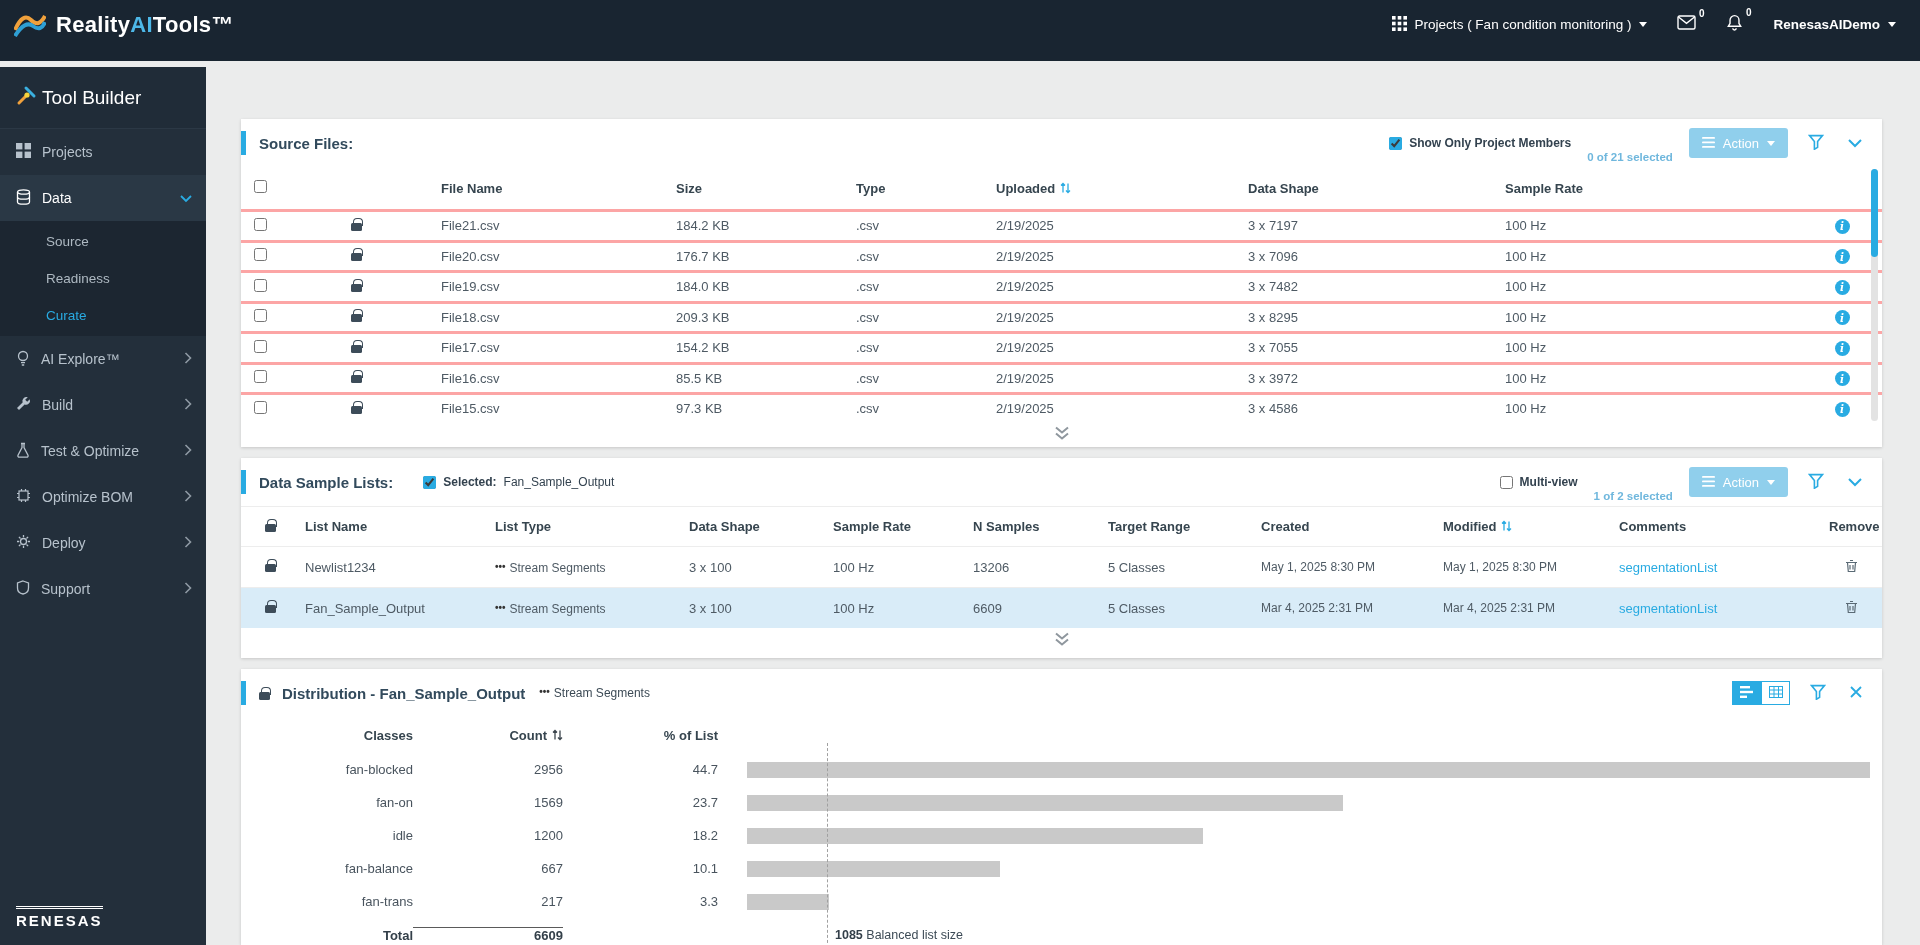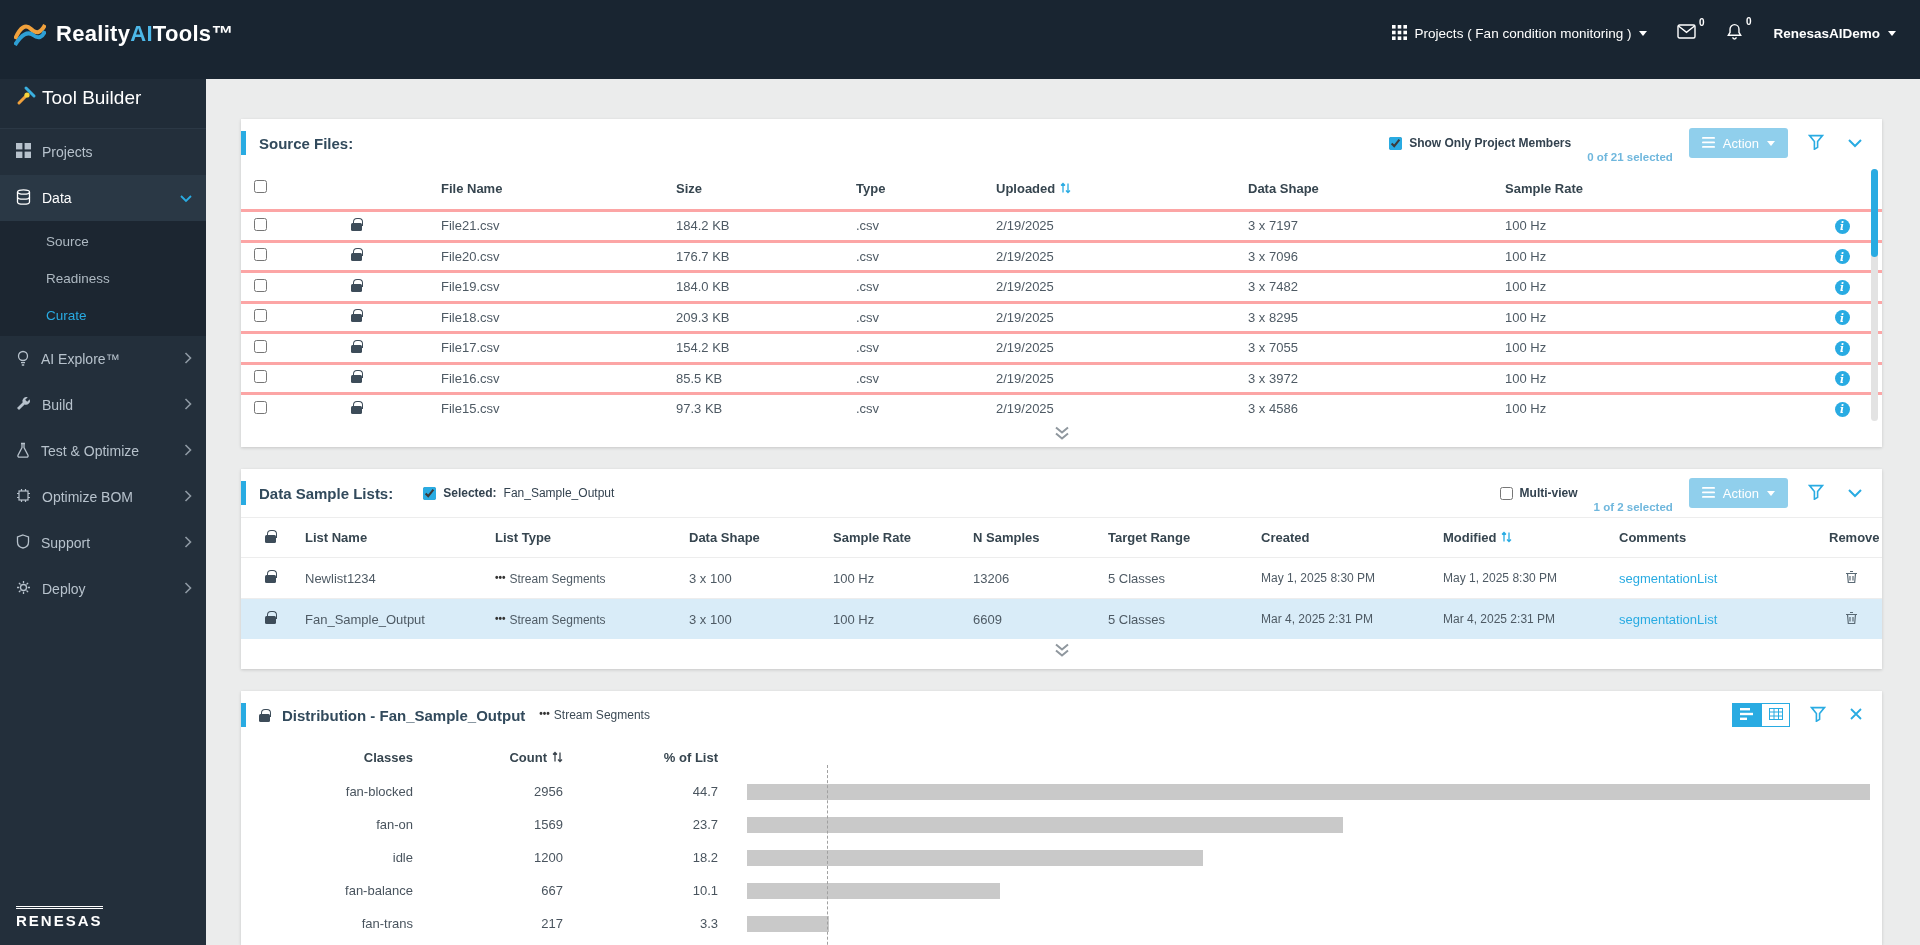--- a/index.html
+++ b/index.html
@@ -1,20 +1,20 @@
 <!DOCTYPE html>
 <html><head>
 <meta charset="utf-8">
 <style>
   * { box-sizing: border-box; }
   html,body { margin:0; padding:0; width:1920px; height:945px; overflow:hidden;
     font-family:"Liberation Sans","DejaVu Sans",sans-serif; background:#ebecec; }
 
   
-  .topbar { position:fixed; top:0; left:0; width:1920px; height:79px; background:#192531;
+  .topbar { position:fixed; top:0; left:0; width:1920px; height:61px; background:#192531;
     display:flex; align-items:center; justify-content:space-between; padding:0 24px 12px 14px; z-index:20; }
   .brand { display:flex; align-items:center; gap:10px; cursor:pointer; }
   .brand-text { font-size:22px; font-weight:bold; color:#fff; letter-spacing:.3px; }
   .brand-text .ai { color:#4db8e8; }
   .topbar-right { display:flex; align-items:center; gap:30px; color:#fff; }
   .tb-item { display:flex; align-items:center; gap:8px; font-size:13.5px; cursor:pointer; }
   .caret { width:0; height:0; border-left:4px solid transparent; border-right:4px solid transparent; border-top:5px solid #fff; display:inline-block; }
   .badge-wrap { position:relative; display:inline-flex; cursor:pointer; }
   .badge { position:absolute; top:-7px; right:-8px; font-size:10px; font-weight:bold; color:#fff; }
 
@@ -27,21 +27,21 @@
   .nav-item .nav-label { flex:1; }
   .nav-item.active { background:#2a3845; color:#fff; }
   .submenu { background:#1c2631; padding:2px 0; }
   .sub-item { height:37px; display:flex; align-items:center; padding-left:46px; font-size:13.5px; color:#aeb9c2; cursor:pointer; }
   .sub-item.active { color:#29abe2; }
   .sidebar-footer { position:absolute; bottom:16px; left:16px; color:#fff; font-weight:bold;
     font-size:15px; letter-spacing:2px; border-top:3px double #fff; padding-top:3px; }
 
   
   .main { position:absolute; left:206px; top:67px; right:0; bottom:0; overflow:hidden;
-    padding:52px 38px 0 35px; display:flex; flex-direction:column; gap:22px; }
+    padding:52px 38px 0 35px; display:flex; flex-direction:column; gap:11px; }
   .panel { background:#fff; box-shadow:0 1px 3px rgba(0,0,0,.16); position:relative; }
   .panel1 { height:328px; flex:none; }
   .panel2 { height:200px; flex:none; }
   .panel3 { flex:1; overflow:hidden; }
 
   .phead { height:48px; display:flex; align-items:center; padding:0 16px 0 18px; position:relative; }
   .phead::before { content:""; position:absolute; left:0; top:12px; bottom:12px; width:5px; background:#29abe2; }
   .ptitle { font-size:15px; font-weight:bold; color:#324a5c; white-space:nowrap; }
   .phead-right { margin-left:auto; display:flex; align-items:center; gap:16px;padding-left:26px; }
   .sel-status { font-size:11.5px; color:#6fb7dd; font-weight:bold; white-space:nowrap;margin-top:28px; }
@@ -258,38 +258,38 @@
         </svg>
     </span>
     <span class="nav-label">Optimize BOM</span>
     <span><svg width="8" height="12" viewBox="0 0 8 12" fill="none" stroke="#8f9aa4" stroke-width="1.6">
           <path d="M1.5 1l5 5-5 5"></path>
         </svg></span>
   </div>
 
   <div class="nav-item">
     <span>
-      <svg width="14" height="15" viewBox="0 0 14 15" fill="none" stroke="#b7c2cc" stroke-width="1.3">
-          <path d="M7 1l5.5 2v5c0 3.5-2.5 5.5-5.5 6-3-.5-5.5-2.5-5.5-6V3z"></path>
-        </svg>
-    </span>
-    <span class="nav-label">Support</span>
+      <svg width="15" height="15" viewBox="0 0 15 15" fill="none" stroke="#b7c2cc" stroke-width="1.3">
+          <circle cx="7.5" cy="7.5" r="3"></circle>
+          <path d="M7.5 1v2.2M7.5 11.8V14M1 7.5h2.2M11.8 7.5H14M2.9 2.9l1.6 1.6M10.5 10.5l1.6 1.6M12.1 2.9l-1.6 1.6M4.5 10.5l-1.6 1.6"></path>
+        </svg>
+    </span>
+    <span class="nav-label">Deploy</span>
     <span><svg width="8" height="12" viewBox="0 0 8 12" fill="none" stroke="#8f9aa4" stroke-width="1.6">
           <path d="M1.5 1l5 5-5 5"></path>
         </svg></span>
   </div>
 
   <div class="nav-item">
     <span>
-      <svg width="15" height="15" viewBox="0 0 15 15" fill="none" stroke="#b7c2cc" stroke-width="1.3">
-          <circle cx="7.5" cy="7.5" r="3"></circle>
-          <path d="M7.5 1v2.2M7.5 11.8V14M1 7.5h2.2M11.8 7.5H14M2.9 2.9l1.6 1.6M10.5 10.5l1.6 1.6M12.1 2.9l-1.6 1.6M4.5 10.5l-1.6 1.6"></path>
-        </svg>
-    </span>
-    <span class="nav-label">Deploy</span>
+      <svg width="14" height="15" viewBox="0 0 14 15" fill="none" stroke="#b7c2cc" stroke-width="1.3">
+          <path d="M7 1l5.5 2v5c0 3.5-2.5 5.5-5.5 6-3-.5-5.5-2.5-5.5-6V3z"></path>
+        </svg>
+    </span>
+    <span class="nav-label">Support</span>
     <span><svg width="8" height="12" viewBox="0 0 8 12" fill="none" stroke="#8f9aa4" stroke-width="1.6">
           <path d="M1.5 1l5 5-5 5"></path>
         </svg></span>
   </div>
 
   <div class="sidebar-footer">RENESAS</div>
 </div>
 
 <div class="main">
 

